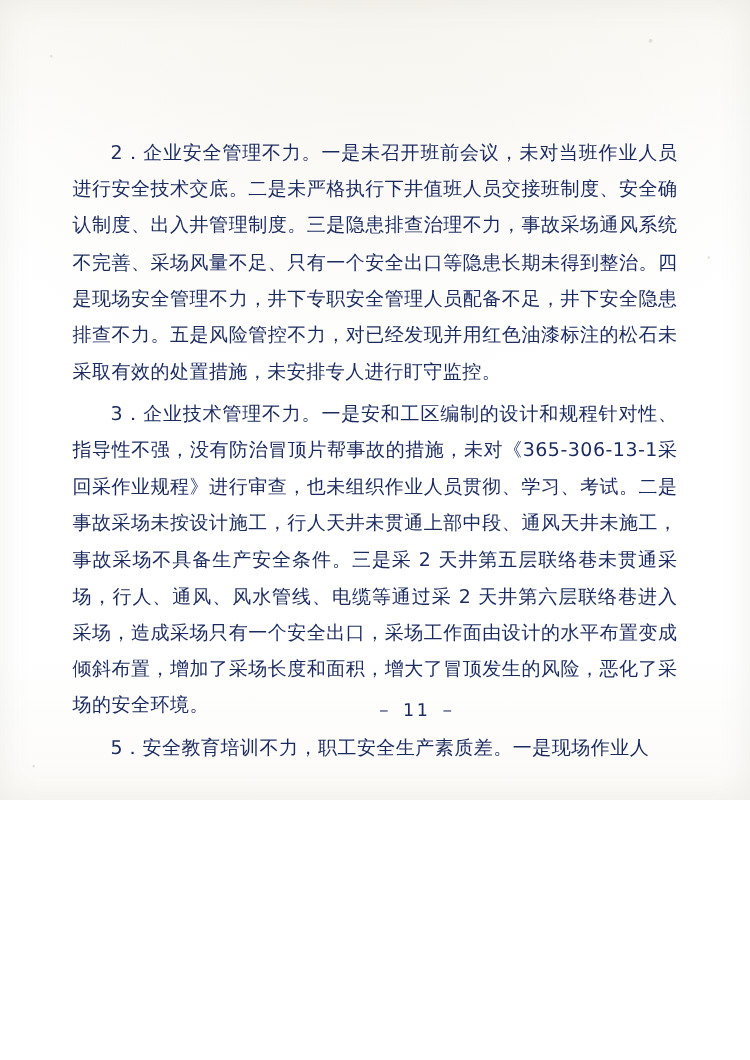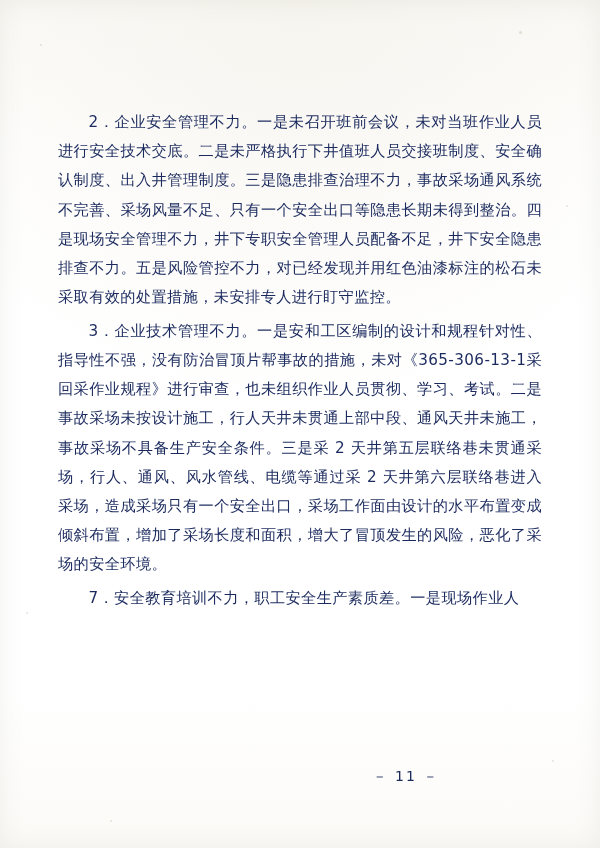--- a/index.html
+++ b/index.html
@@ -9,21 +9,21 @@
   body {
     width: 600px;
     height: 848px;
     background: #ffffff;
     font-family: "DejaVu Sans", sans-serif;
     overflow: hidden;
   }
   .page {
     position: relative;
     width: 600px;
-    height: 848px;
+    height: 640px;
     background: #fdfdfb;
     box-sizing: border-box;
     overflow: hidden;
   }
   
   .paper-tint {
     position: absolute;
     inset: 0;
     background:
       radial-gradient(ellipse 120% 80% at 50% 0%, rgba(246,244,238,0.9) 0%, rgba(255,255,255,0) 60%),
@@ -59,21 +59,20 @@
     text-justify: inter-ideograph;
     letter-spacing: 0.4px;
     text-indent: 2em;
     font-weight: 500;
   }
   .footer {
     position: absolute;
     left: 0;
     right: 0;
     bottom: 62px;
-    text-align: center;
     padding-right: 88px;
   }
   .page-number {
     display: inline-block;
     margin-left: 300px;
     font-family: "DejaVu Sans", sans-serif;
     font-size: 14px;
     color: #1b2a5e;
     letter-spacing: 2px;
   }
@@ -88,19 +87,19 @@
   <div class="speck" style="left:40px; top:44px; width:2px; height:2px;"></div>
   <div class="speck" style="left:519px; top:31px; width:3px; height:3px;"></div>
   <div class="speck" style="left:566px; top:205px; width:2px; height:2px;"></div>
   <div class="speck" style="left:26px; top:612px; width:2px; height:2px;"></div>
   <div class="speck" style="left:552px; top:760px; width:2px; height:2px;"></div>
   <div class="speck" style="left:110px; top:820px; width:2px; height:2px;"></div>
 
   <div class="content">
     <p class="para">2．企业安全管理不力。一是未召开班前会议，未对当班作业人员进行安全技术交底。二是未严格执行下井值班人员交接班制度、安全确认制度、出入井管理制度。三是隐患排查治理不力，事故采场通风系统不完善、采场风量不足、只有一个安全出口等隐患长期未得到整治。四是现场安全管理不力，井下专职安全管理人员配备不足，井下安全隐患排查不力。五是风险管控不力，对已经发现并用红色油漆标注的松石未采取有效的处置措施，未安排专人进行盯守监控。</p>
     <p class="para">3．企业技术管理不力。一是安和工区编制的设计和规程针对性、指导性不强，没有防治冒顶片帮事故的措施，未对《365-306-13-1采回采作业规程》进行审查，也未组织作业人员贯彻、学习、考试。二是事故采场未按设计施工，行人天井未贯通上部中段、通风天井未施工，事故采场不具备生产安全条件。三是采 2 天井第五层联络巷未贯通采场，行人、通风、风水管线、电缆等通过采 2 天井第六层联络巷进入采场，造成采场只有一个安全出口，采场工作面由设计的水平布置变成倾斜布置，增加了采场长度和面积，增大了冒顶发生的风险，恶化了采场的安全环境。</p>
-    <p class="para">7．安全教育培训不力，职工安全生产素质差。一是现场作业人</p>
+    <p class="para">5．安全教育培训不力，职工安全生产素质差。一是现场作业人</p>
   </div>
 
   <div class="footer">
     <span class="page-number">－ 11 －</span>
   </div>
 </div>
 
 </body></html>

